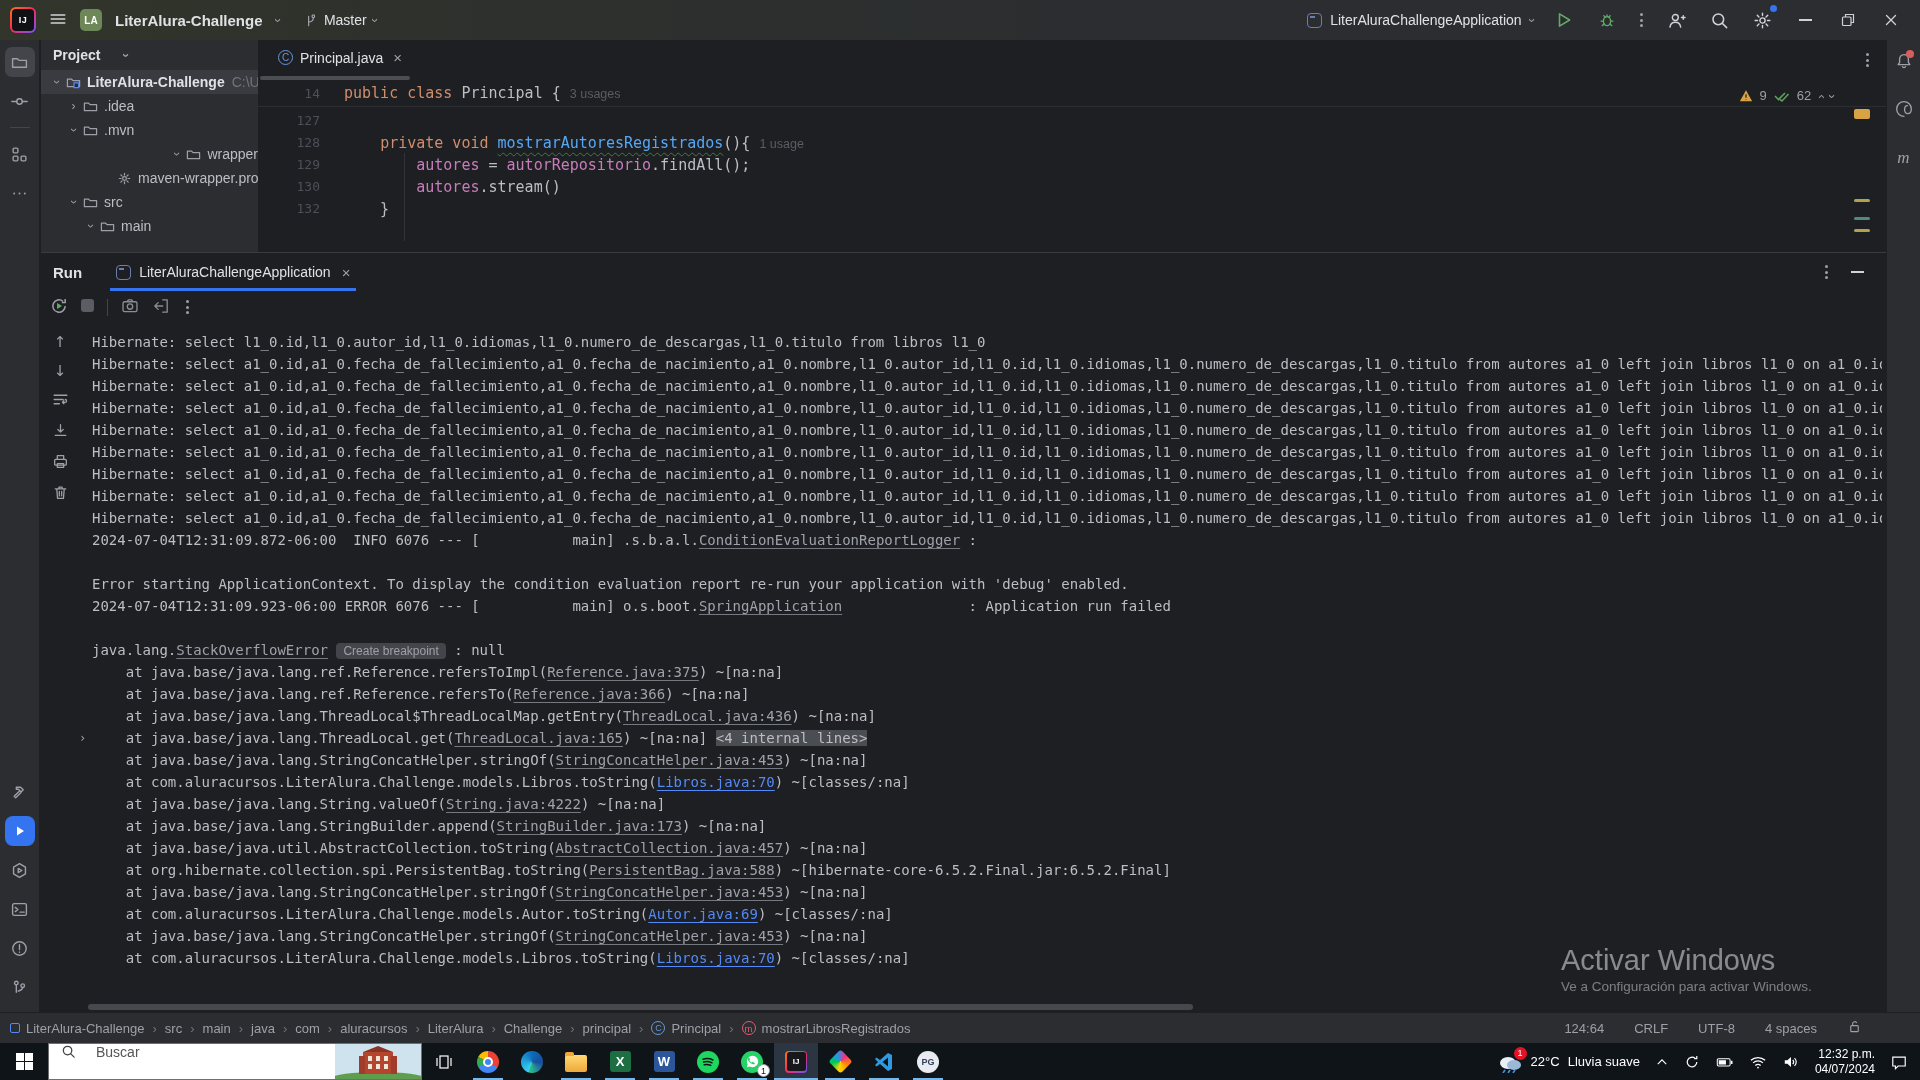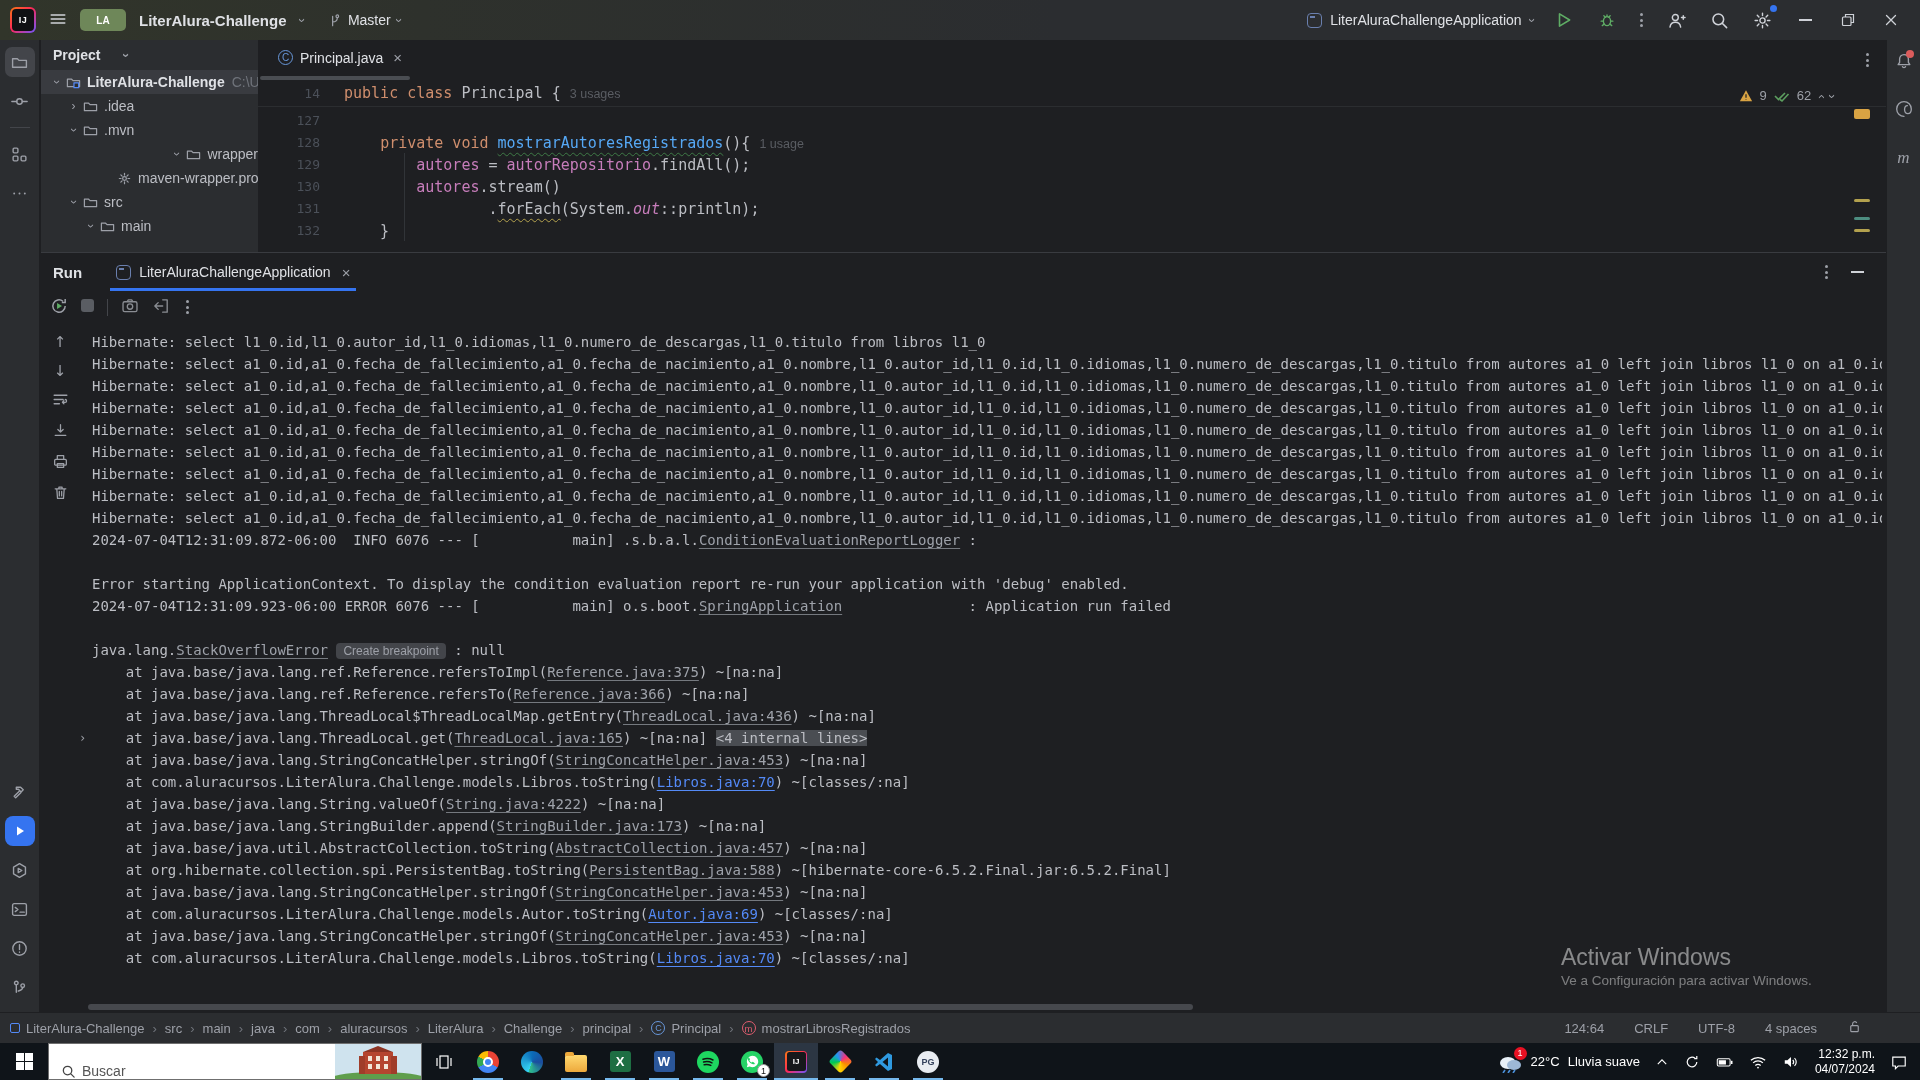--- a/index.html
+++ b/index.html
@@ -9,21 +9,21 @@
 
   
   .titlebar{position:absolute;left:0;top:0;width:1920px;height:40px;
     background:linear-gradient(90deg,#31352a 0%,#2e312c 22%,#2b2d30 55%);
     display:flex;align-items:center}
   .tb-left{display:flex;align-items:center;gap:13px;padding-left:10px}
   .ij-logo{width:26px;height:26px;border-radius:6px;padding:2px;
     background:linear-gradient(135deg,#f97a12,#fe2857 45%,#6b57ff);flex:none}
   .ij-logo>span{display:flex;width:100%;height:100%;background:#101114;border-radius:4px;
     align-items:center;justify-content:center;color:#fff;font-size:9px;font-weight:bold;letter-spacing:.5px}
-  .proj-badge{width:46px;height:22px;border-radius:5px;background:#6e8759;color:#fff;
+  .proj-badge{width:22px;height:22px;border-radius:5px;background:#6e8759;color:#fff;
     display:flex;align-items:center;justify-content:center;font-size:10px;font-weight:bold}
   .tb-name{color:#dfe1e5;font-size:15px;font-weight:600}
   .tb-branch{color:#dfe1e5;font-size:14px;display:flex;align-items:center;gap:6px;margin-left:10px}
   .chev{display:inline-block;color:#9da0a8;font-size:13px;transform:rotate(90deg);line-height:1}
   .chev.up{transform:rotate(-90deg)}
   .tb-right{margin-left:auto;display:flex;align-items:center;gap:17px;padding-right:16px}
   .runconfig{display:flex;align-items:center;gap:8px;color:#dfe1e5;font-size:14px}
   .rc-ic{width:15px;height:15px;border:1px solid #6a7fae;border-radius:4px;position:relative;flex:none}
   .rc-ic::after{content:"";position:absolute;left:2px;top:2px;width:5px;height:2px;background:#6a7fae}
   .kebab{display:inline-flex;flex-direction:column;gap:2.5px;padding:3px;cursor:pointer}
@@ -122,29 +122,29 @@
   .crumb{display:flex;align-items:center;gap:6px;cursor:pointer}
   .csep{color:#6f737a;font-size:13px}
   .mod-ic{width:10px;height:10px;border:1.4px solid #548af7;border-radius:2px;display:inline-block}
   .m-ic{width:14px;height:14px;border:1px solid #e05d6f;border-radius:50%;color:#e05d6f;font-size:9.5px;
     display:inline-flex;align-items:center;justify-content:center}
   .sb-right{margin-left:auto;display:flex;align-items:center;gap:30px}
   .sb-item{cursor:pointer}
 
   
   .watermark{position:absolute;left:1561px;top:944px;color:rgba(255,255,255,.48)}
-  .wm-t{font-size:23px}
+  .wm-t{font-size:29px}
   .wm-s{font-size:13.5px;margin-top:2px;color:rgba(255,255,255,.42)}
 
   
   .taskbar{position:absolute;left:0;top:1043px;width:1920px;height:37px;background:#0f1419;
     display:flex;align-items:stretch;color:#fff}
   .tb-btn{width:48px;display:flex;align-items:center;justify-content:center;cursor:pointer}
-  .searchbox{width:374px;background:#ffffff;border:1px solid #6f6f6f;display:flex;align-items:flex-end;
-    gap:6px;padding-left:12px;position:relative;color:#4a4a4a;cursor:text}
+  .searchbox{width:374px;background:#ffffff;border:1px solid #6f6f6f;display:flex;align-items:flex-start;
+    gap:20px;padding-left:12px;position:relative;color:#4a4a4a;cursor:text}
   .searchbox .ph{font-size:14px;color:#555}
   .building{position:absolute;right:0;top:0;bottom:0;width:86px}
   .tapp{width:44px;display:flex;align-items:center;justify-content:center;position:relative;cursor:pointer}
   .tapp.active{background:#2c3643}
   .tapp.running::after{content:"";position:absolute;left:7px;right:7px;bottom:0;height:2px;background:#76b9ed}
   .tapp.active::after{left:0;right:0}
   .abadge{position:absolute;right:4px;bottom:3px;width:13px;height:13px;border-radius:50%;background:#fff;
     color:#111;font-size:9px;display:flex;align-items:center;justify-content:center;border:1px solid #9a9a9a}
   .i-chrome{width:22px;height:22px;border-radius:50%;display:block;position:relative;
     background:conic-gradient(#ea4335 0 120deg,#4285f4 120deg 240deg,#34a853 240deg 300deg,#fbbc05 300deg 360deg)}
@@ -425,21 +425,20 @@
         </span>
     </div>
     <div class="tabscroll"></div>
     <div class="codewrap">
       <div id="code">
           <div class="cline sticky"><span class="gut">14</span><span style="display: inline;"><span class="kw">public class </span><span class="">Principal { </span><span class="us">3 usages</span></span></div>
           <div class="cline"><span class="gut">127</span><span style="display: inline;"></span></div>
           <div class="cline"><span class="gut">128</span><span style="display: inline;"><span class="">    </span><span class="kw">private void </span><span class="ml">mostrarAutoresRegistrados</span><span class="">(){ </span><span class="us">1 usage</span></span></div>
           <div class="cline"><span class="gut">129</span><span style="display: inline;"><span class="">        </span><span class="fd">autores</span><span class=""> = </span><span class="fd">autorRepositorio</span><span class="">.findAll();</span></span></div>
           <div class="cline"><span class="gut">130</span><span style="display: inline;"><span class="">        </span><span class="fd">autores</span><span class="">.stream()</span></span></div>
-          <div class="cline"><span class="gut">131</span><span style="display: inline;"><span class="">                .</span><span class="wl">forEach</span><span class="">(System.</span><span class="fd it">out</span><span class="">::println);</span></span></div>
           <div class="cline"><span class="gut">132</span><span style="display: inline;"><span class="">    }</span></span></div>
         </div>
       <div class="iguide"></div>
       <div class="inspect">
         <svg width="14" height="14" viewBox="0 0 16 16">
             <path d="M8 1.5L15 14H1z" fill="#d9a343"></path>
             <path d="M8 6v4M8 11.6v.8" stroke="#1e1f22" stroke-width="1.4"></path>
           </svg>
         <span>9</span>
         <svg width="16" height="13" viewBox="0 0 16 13" fill="none" stroke="#5c9e5f" stroke-width="1.6">

